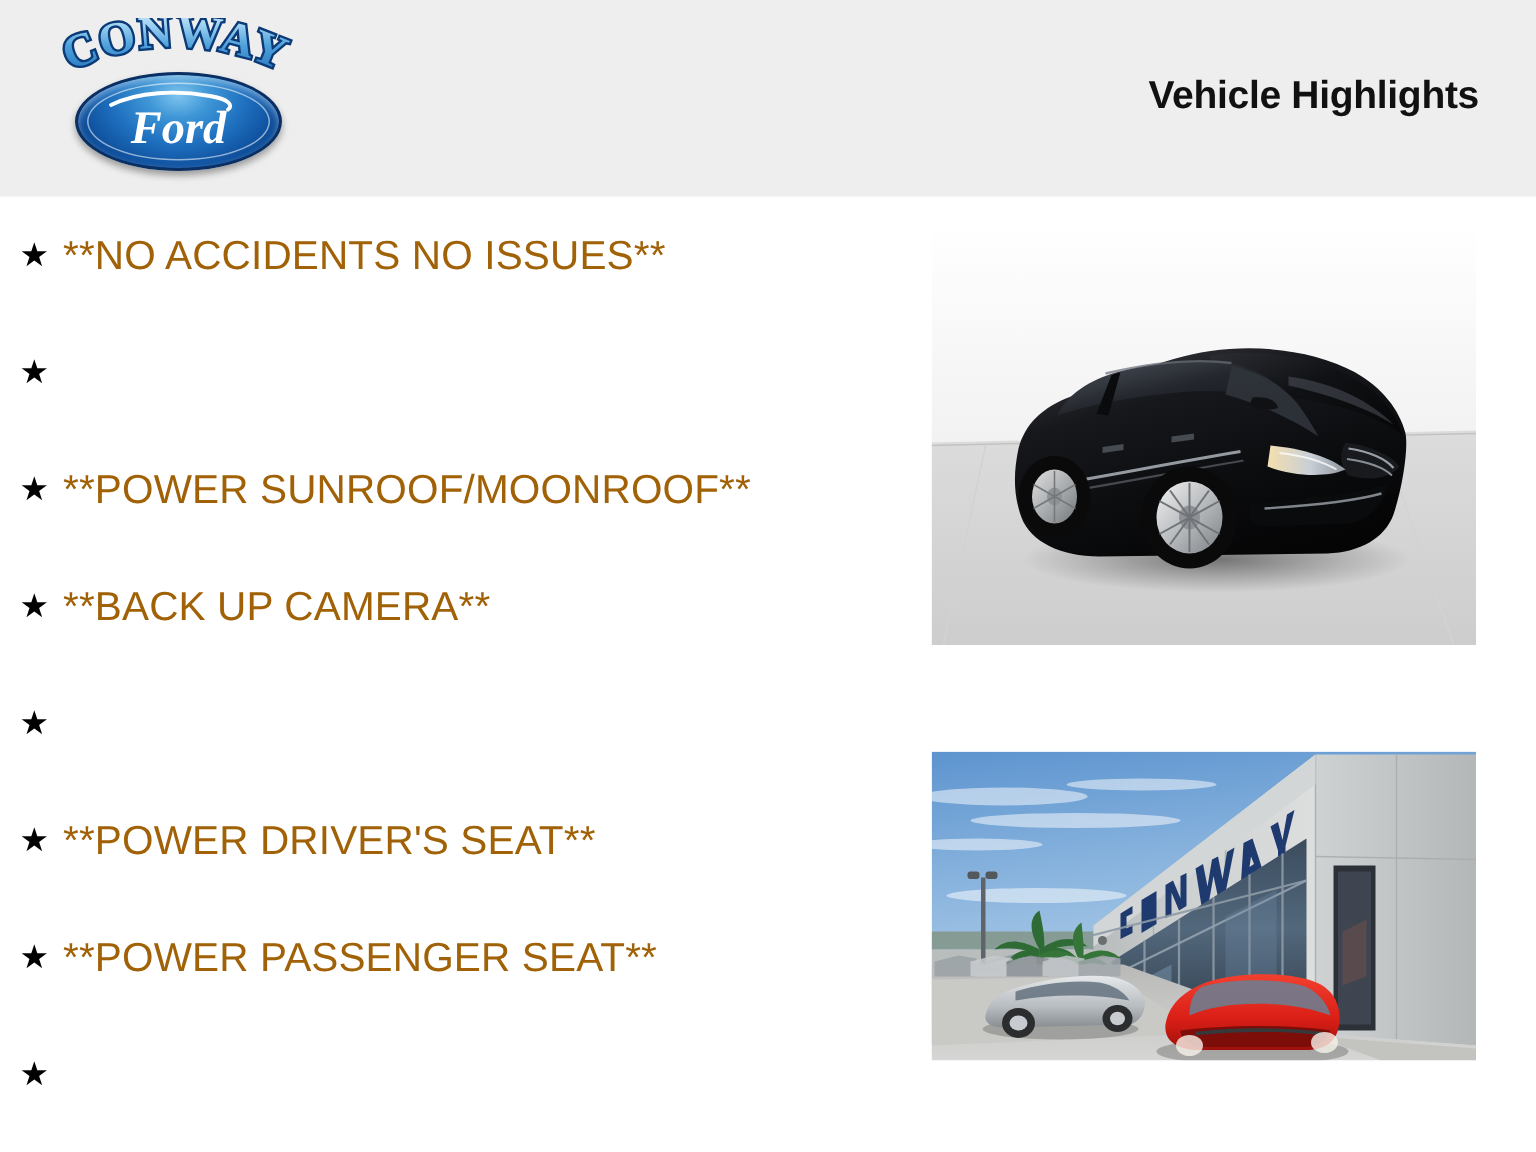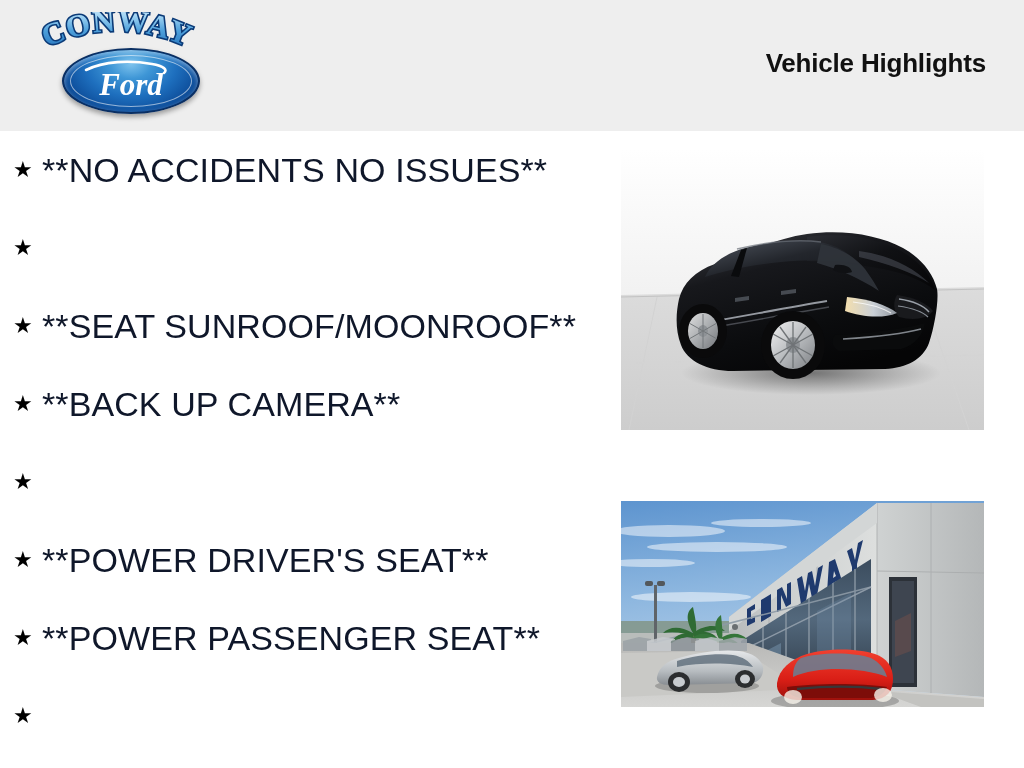--- a/index.html
+++ b/index.html
@@ -37,21 +37,21 @@
   #logo-wordmark {
     position: absolute;
     left: 0;
     top: 2px;
     width: 190px;
     height: 48px;
     z-index: 3;
   }
   #logo-oval {
     position: absolute;
-    left: 40px;
+    left: 28px;
     top: 38px;
     width: 134px;
     height: 62px;
     border-radius: 50%;
     background:
       radial-gradient(ellipse at 50% 22%, #7fc4ee 0%, #3e96d6 22%, #1e6fbe 48%, #0e4f9c 72%, #0a3c7b 100%);
     border: 2px solid #0a2f63;
     box-shadow: 0 3px 5px rgba(0,0,0,0.35), inset 0 2px 5px rgba(255,255,255,0.45);
     z-index: 2;
   }
@@ -104,22 +104,22 @@
   }
   .highlight-bullet {
     position: absolute;
     left: 13px;
     top: 0;
     font-size: 22px;
     line-height: 78px;
     color: #000000;
   }
   .highlight-label {
-    font-size: 34px;
-    color: #0f172a;
+    font-size: 27px;
+    color: #a16207;
     letter-spacing: 0.1px;
   }
 
   
   .photo-frame {
     position: absolute;
     overflow: hidden;
     background: #ffffff;
   }
   #vehicle-photo {
@@ -179,21 +179,21 @@
     <span class="highlight-bullet">★</span>
     <span class="highlight-label">**NO ACCIDENTS NO ISSUES**</span>
   </li>
 
   <li class="highlight-item">
     <span class="highlight-bullet">★</span>
   </li>
 
   <li class="highlight-item">
     <span class="highlight-bullet">★</span>
-    <span class="highlight-label">**SEAT SUNROOF/MOONROOF**</span>
+    <span class="highlight-label">**POWER SUNROOF/MOONROOF**</span>
   </li>
 
   <li class="highlight-item">
     <span class="highlight-bullet">★</span>
     <span class="highlight-label">**BACK UP CAMERA**</span>
   </li>
 
   <li class="highlight-item">
     <span class="highlight-bullet">★</span>
   </li>

